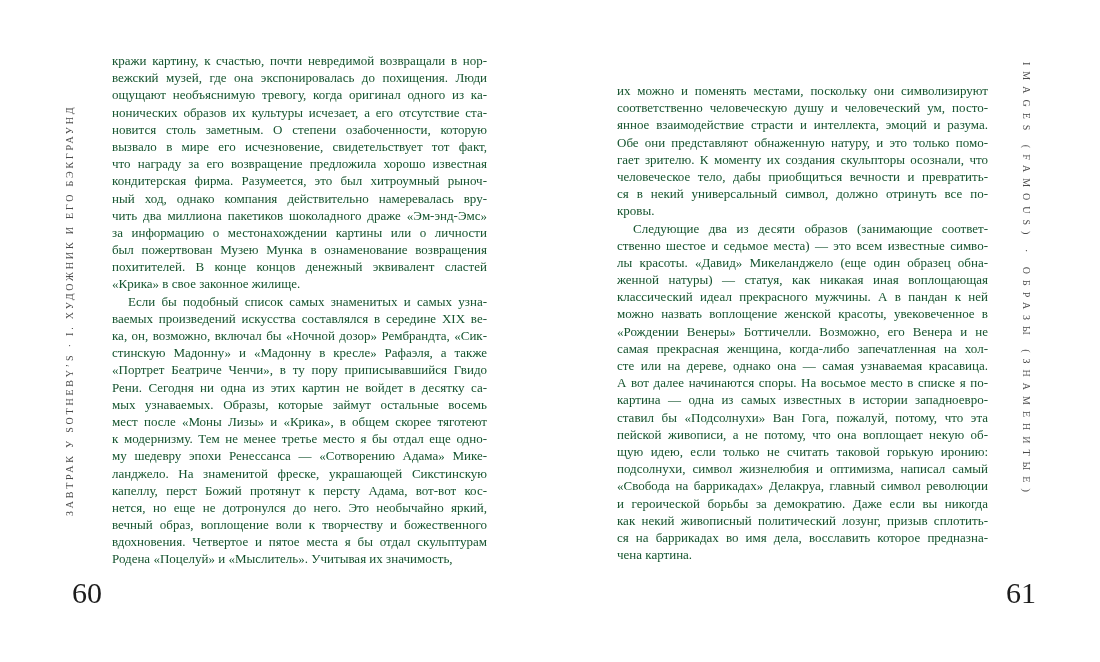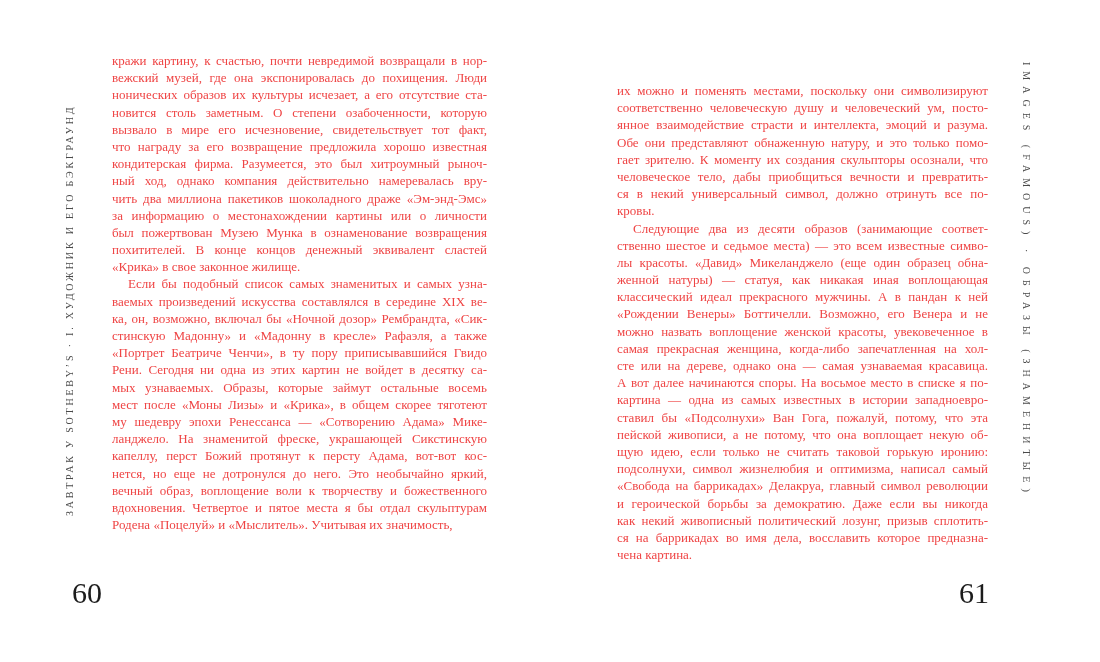--- a/index.html
+++ b/index.html
@@ -15,21 +15,21 @@
     overflow: hidden;
   }
   .spread {
     position: absolute;
     inset: 0;
   }
   
   .page-text {
     position: absolute;
     top: 52px;
-    color: #ef4444;
+    color: #14532d;
     font-size: 13px;
     line-height: 17.2px;
   }
   .page-text-left  { left: 112px; width: 375px; }
   .page-text-right { left: 617px; width: 371px; margin-top: 30px; }
   .line {
     text-align: justify;
     text-align-last: justify;
     white-space: nowrap;
     height: 17.2px;
@@ -60,51 +60,53 @@
   }
   
   .page-num {
     position: absolute;
     top: 578px;
     font-size: 30px;
     line-height: 1;
     color: #1c1c1c;
   }
   .page-num-left  { left: 72px; }
-  .page-num-right { left: 959px; }
+  .page-num-right { left: 1006px; }
 </style>
 </head>
 <body>
 
 <div class="spread">
 
   <aside class="caption caption-left">ЗАВТРАК У SOTHEBY’S · I. ХУДОЖНИК И ЕГО БЭКГРАУНД</aside>
 
   <div class="page-text page-text-left">
       <div class="line">кражи картину, к счастью, почти невредимой возвращали в нор-</div>
       <div class="line">вежский музей, где она экспонировалась до похищения. Люди</div>
+      <div class="line">ощущают необъяснимую тревогу, когда оригинал одного из ка-</div>
       <div class="line">нонических образов их культуры исчезает, а его отсутствие ста-</div>
       <div class="line">новится столь заметным. О степени озабоченности, которую</div>
       <div class="line">вызвало в мире его исчезновение, свидетельствует тот факт,</div>
       <div class="line">что награду за его возвращение предложила хорошо известная</div>
       <div class="line">кондитерская фирма. Разумеется, это был хитроумный рыноч-</div>
       <div class="line">ный ход, однако компания действительно намеревалась вру-</div>
       <div class="line">чить два миллиона пакетиков шоколадного драже «Эм-энд-Эмс»</div>
       <div class="line">за информацию о местонахождении картины или о личности</div>
       <div class="line">был пожертвован Музею Мунка в ознаменование возвращения</div>
       <div class="line">похитителей. В конце концов денежный эквивалент сластей</div>
       <div class="line para-end">«Крика» в свое законное жилище.</div>
       <div class="line indent">Если бы подобный список самых знаменитых и самых узна-</div>
       <div class="line">ваемых произведений искусства составлялся в середине XIX ве-</div>
       <div class="line">ка, он, возможно, включал бы «Ночной дозор» Рембрандта, «Сик-</div>
       <div class="line">стинскую Мадонну» и «Мадонну в кресле» Рафаэля, а также</div>
       <div class="line">«Портрет Беатриче Ченчи», в ту пору приписывавшийся Гвидо</div>
       <div class="line">Рени. Сегодня ни одна из этих картин не войдет в десятку са-</div>
       <div class="line">мых узнаваемых. Образы, которые займут остальные восемь</div>
       <div class="line">мест после «Моны Лизы» и «Крика», в общем скорее тяготеют</div>
+      <div class="line">к модернизму. Тем не менее третье место я бы отдал еще одно-</div>
       <div class="line">му шедевру эпохи Ренессанса — «Сотворению Адама» Мике-</div>
       <div class="line">ланджело. На знаменитой фреске, украшающей Сикстинскую</div>
       <div class="line">капеллу, перст Божий протянут к персту Адама, вот-вот кос-</div>
       <div class="line">нется, но еще не дотронулся до него. Это необычайно яркий,</div>
       <div class="line">вечный образ, воплощение воли к творчеству и божественного</div>
       <div class="line">вдохновения. Четвертое и пятое места я бы отдал скульптурам</div>
       <div class="line para-end">Родена «Поцелуй» и «Мыслитель». Учитывая их значимость,</div>
     </div>
 
   <div class="page-num page-num-left">60</div>
@@ -118,22 +120,22 @@
       <div class="line">Обе они представляют обнаженную натуру, и это только помо-</div>
       <div class="line">гает зрителю. К моменту их создания скульпторы осознали, что</div>
       <div class="line">человеческое тело, дабы приобщиться вечности и превратить-</div>
       <div class="line">ся в некий универсальный символ, должно отринуть все по-</div>
       <div class="line para-end">кровы.</div>
       <div class="line indent">Следующие два из десяти образов (занимающие соответ-</div>
       <div class="line">ственно шестое и седьмое места) — это всем известные симво-</div>
       <div class="line">лы красоты. «Давид» Микеланджело (еще один образец обна-</div>
       <div class="line">женной натуры) — статуя, как никакая иная воплощающая</div>
       <div class="line">классический идеал прекрасного мужчины. А в пандан к ней</div>
+      <div class="line">можно назвать воплощение женской красоты, увековеченное в</div>
       <div class="line">«Рождении Венеры» Боттичелли. Возможно, его Венера и не</div>
-      <div class="line">можно назвать воплощение женской красоты, увековеченное в</div>
       <div class="line">самая прекрасная женщина, когда-либо запечатленная на хол-</div>
       <div class="line">сте или на дереве, однако она — самая узнаваемая красавица.</div>
       <div class="line">А вот далее начинаются споры. На восьмое место в списке я по-</div>
       <div class="line">картина — одна из самых известных в истории западноевро-</div>
       <div class="line">ставил бы «Подсолнухи» Ван Гога, пожалуй, потому, что эта</div>
       <div class="line">пейской живописи, а не потому, что она воплощает некую об-</div>
       <div class="line">щую идею, если только не считать таковой горькую иронию:</div>
       <div class="line">подсолнухи, символ жизнелюбия и оптимизма, написал самый</div>
       <div class="line">«Свобода на баррикадах» Делакруа, главный символ революции</div>
       <div class="line">и героической борьбы за демократию. Даже если вы никогда</div>

